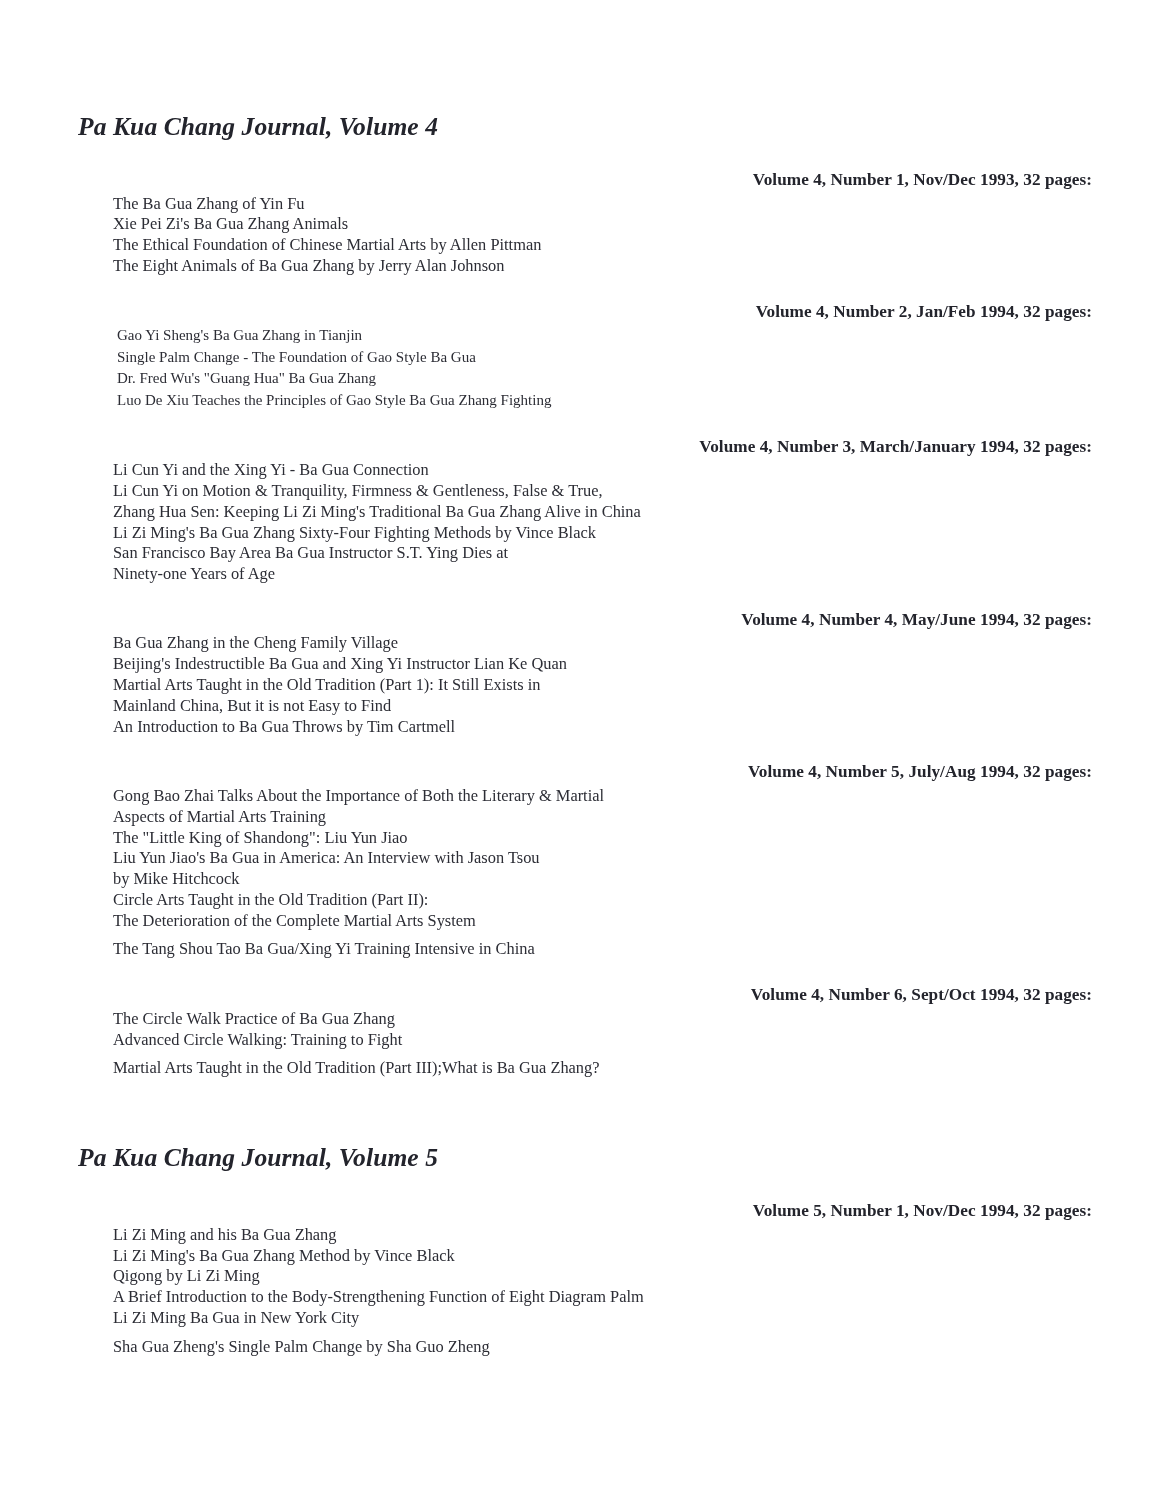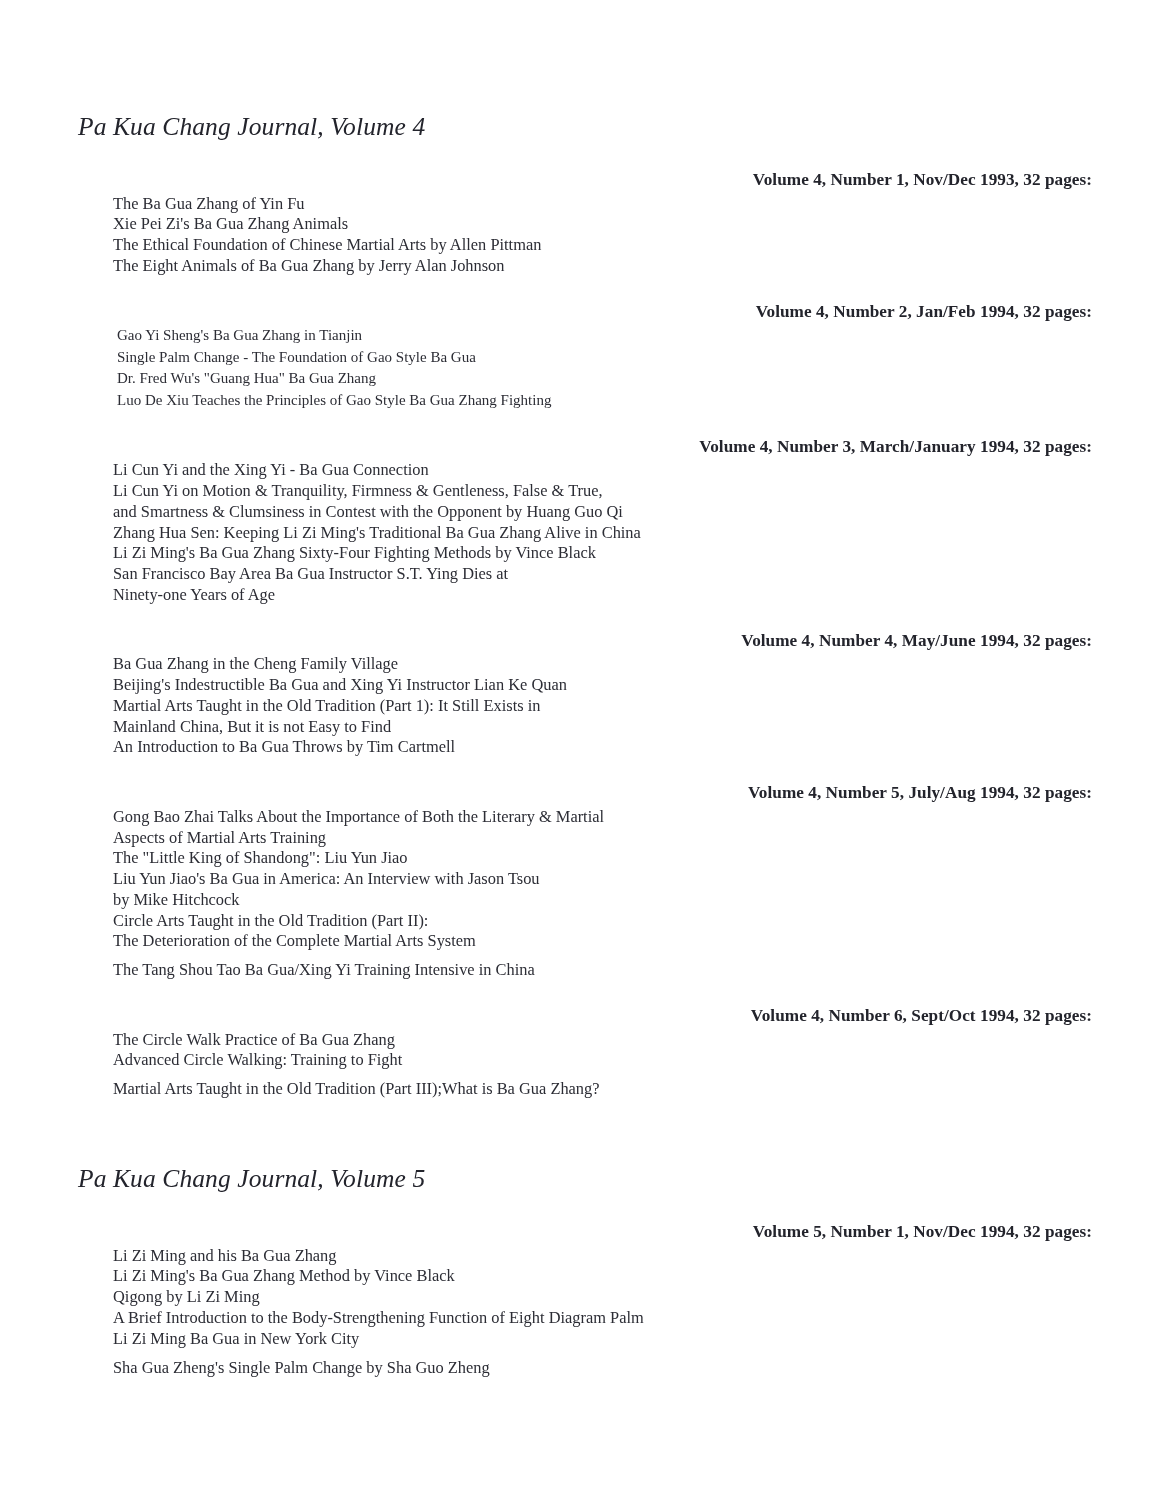--- a/index.html
+++ b/index.html
@@ -19,21 +19,21 @@
     position: relative;
     width: 1170px;
     min-height: 1504px;
     box-sizing: border-box;
     padding: 112px 78px 60px 78px;
   }
 
   
   .volume-title {
     font-family: "Liberation Serif", "DejaVu Serif", serif;
-    font-weight: normal;
+    font-weight: bold;
     font-style: italic;
     font-size: 25.5px;
     line-height: 1.18;
     color: #23242c;
     letter-spacing: 0.1px;
     margin: 0;
   }
   .volume-block + .volume-block {
     margin-top: 64px;
   }
@@ -103,21 +103,20 @@
             <li>Single Palm Change - The Foundation of Gao Style Ba Gua</li>
             <li>Dr. Fred Wu's "Guang Hua" Ba Gua Zhang</li>
             <li>Luo De Xiu Teaches the Principles of Gao Style Ba Gua Zhang Fighting</li>
           </ul>
         </div>
         <div class="issue">
           <h2 class="issue-heading">Volume 4, Number 3, March/January 1994, 32 pages:</h2>
           <ul class="issue-items">
             <li>Li Cun Yi and the Xing Yi - Ba Gua Connection</li>
             <li>Li Cun Yi on Motion &amp; Tranquility, Firmness &amp; Gentleness, False &amp; True,</li>
-            <li>and Smartness &amp; Clumsiness in Contest with the Opponent by Huang Guo Qi</li>
             <li>Zhang Hua Sen: Keeping Li Zi Ming's Traditional Ba Gua Zhang Alive in China</li>
             <li>Li Zi Ming's Ba Gua Zhang Sixty-Four Fighting Methods by Vince Black</li>
             <li>San Francisco Bay Area Ba Gua Instructor S.T. Ying Dies at</li>
             <li>Ninety-one Years of Age</li>
           </ul>
         </div>
         <div class="issue">
           <h2 class="issue-heading">Volume 4, Number 4, May/June 1994, 32 pages:</h2>
           <ul class="issue-items">
             <li>Ba Gua Zhang in the Cheng Family Village</li>

